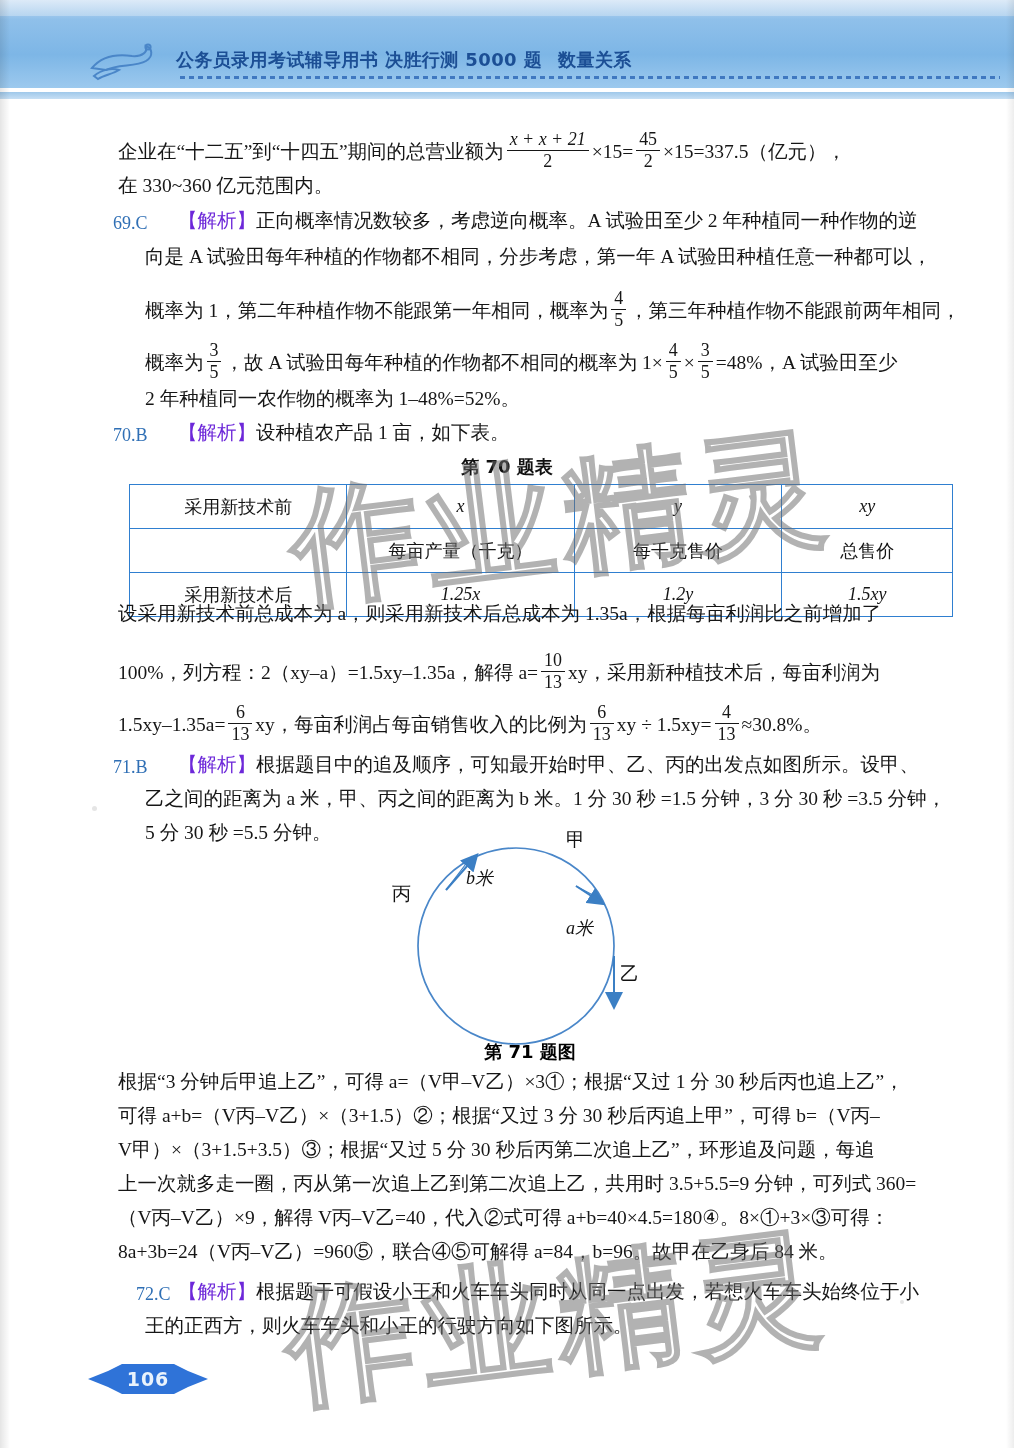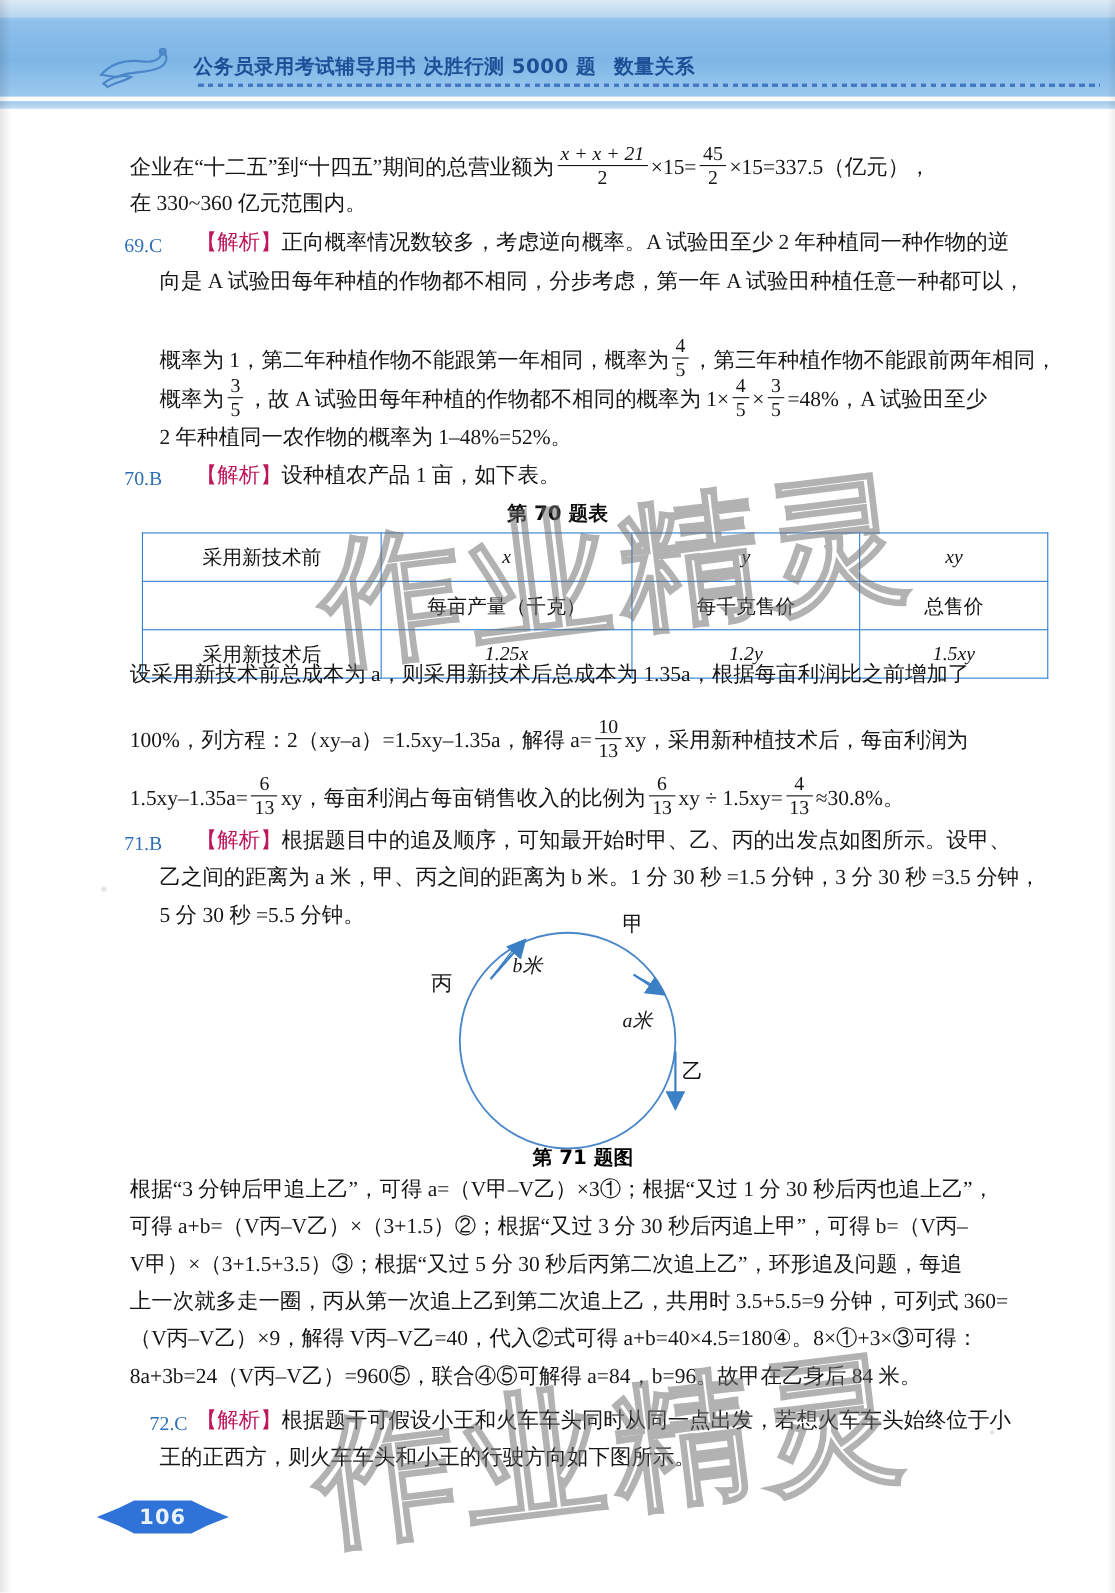--- a/index.html
+++ b/index.html
@@ -79,21 +79,21 @@
   .ind0 { left: 118px; }
   .ind1 { left: 145px; }
   .qnum {
     position: absolute;
     font-size: 18px;
     color: #2f6fb5;
     font-family: "Liberation Serif", serif;
     white-space: nowrap;
   }
   .tag {
-    color: #be185d;
+    color: #6d28d9;
   }
   .it { font-style: italic; }
 
   
   .frac {
     display: inline-block;
     vertical-align: -0.48em;
     text-align: center;
     margin: 0 3px;
     line-height: 1.06;
@@ -235,21 +235,21 @@
   <div class="line ind0" style="top:130px;">
     <span>企业在“十二五”到“十四五”期间的总营业额为</span><span class="frac"><span class="num it">x + x + 21</span><span class="den">2</span></span><span>×15=</span><span class="frac"><span class="num">45</span><span class="den">2</span></span><span>×15=337.5（亿元），</span>
   </div>
   <div class="line ind0" style="top:176px;">在 330~360 亿元范围内。</div>
 
   <div class="qnum" style="left:113px; top:213px;">69.C</div>
   <div class="line" style="left:178px; top:211px;">
     <span class="tag">【解析】</span><span>正向概率情况数较多，考虑逆向概率。A 试验田至少 2 年种植同一种作物的逆</span>
   </div>
   <div class="line ind1" style="top:247px;">向是 A 试验田每年种植的作物都不相同，分步考虑，第一年 A 试验田种植任意一种都可以，</div>
-  <div class="line ind1" style="top:289px;margin-top:16px;">
+  <div class="line ind1" style="top:289px;">
     <span>概率为 1，第二年种植作物不能跟第一年相同，概率为</span><span class="frac"><span class="num">4</span><span class="den">5</span></span><span>，第三年种植作物不能跟前两年相同，</span>
   </div>
   <div class="line ind1" style="top:341px;">
     <span>概率为</span><span class="frac"><span class="num">3</span><span class="den">5</span></span><span>，故 A 试验田每年种植的作物都不相同的概率为 1×</span><span class="frac"><span class="num">4</span><span class="den">5</span></span><span>×</span><span class="frac"><span class="num">3</span><span class="den">5</span></span><span>=48%，A 试验田至少</span>
   </div>
   <div class="line ind1" style="top:389px;">2 年种植同一农作物的概率为 1–48%=52%。</div>
 
   <div class="qnum" style="left:113px; top:425px;">70.B</div>
   <div class="line" style="left:178px; top:423px;">
     <span class="tag">【解析】</span><span>设种植农产品 1 亩，如下表。</span>

